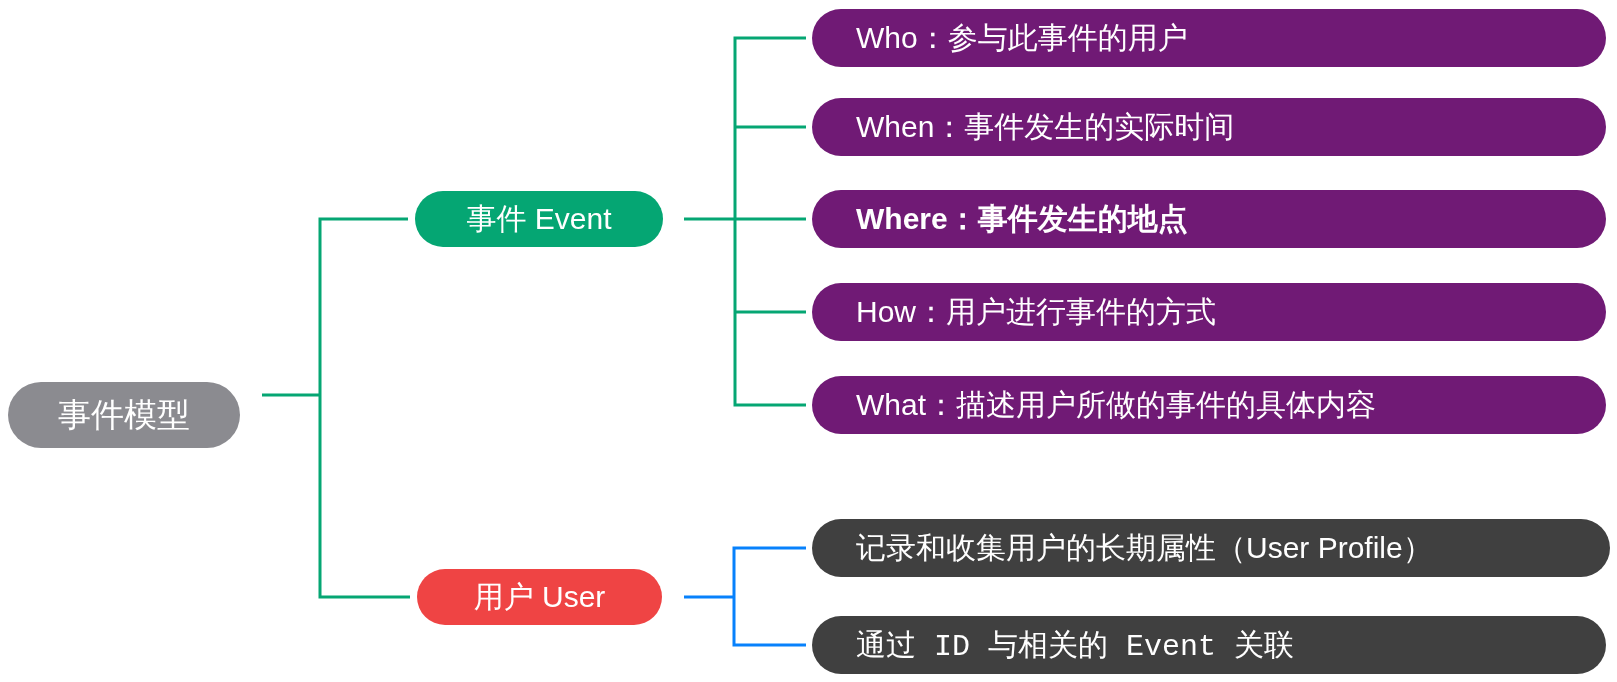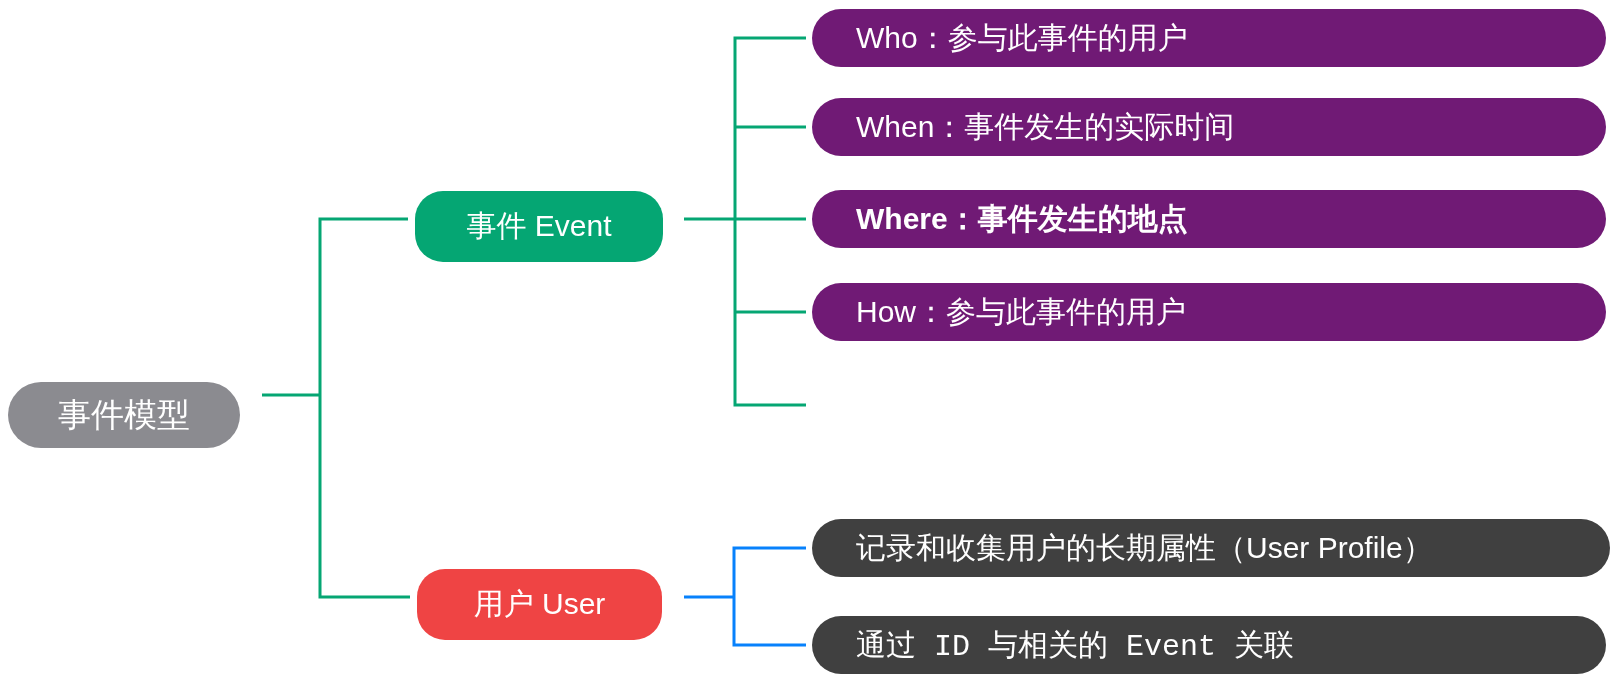--- a/index.html
+++ b/index.html
@@ -28,21 +28,21 @@
   }
   .node.centered { justify-content: center; }
   .node.leftpad { justify-content: flex-start; padding-left: 44px; }
 
   .root-node {
     left: 8px; top: 382px; width: 232px; height: 66px;
     background: #8b8b90; border-radius: 33px;
     font-size: 33px;
   }
   .branch-node {
-    height: 71px; border-radius: 28px; font-size: 30px;
+    height: 56px; border-radius: 28px; font-size: 30px;
   }
   .branch-event { left: 415px; top: 191px; width: 248px; background: #05a673; }
   .branch-user  { left: 417px; top: 569px; width: 245px; background: #ef4444; }
 
   .leaf {
     left: 812px; height: 58px; border-radius: 29px; font-size: 30px;
   }
   .leaf.green { background: #701a75; width: 794px; }
   .leaf.blue  { background: #404040; width: 794px; }
   .leaf-who   { top: 9px; }
@@ -90,23 +90,26 @@
 
   <div class="node leftpad leaf green leaf-when">
     <span>When：事件发生的实际时间</span>
   </div>
 
   <div class="node leftpad leaf green leaf-where">
     <span>Where：事件发生的地点</span>
   </div>
 
   <div class="node leftpad leaf green leaf-how">
-    <span>How：参与此事件的用户</span>
+    <span>How：用户进行事件的方式</span>
   </div>
 
+  <div class="node leftpad leaf green leaf-what">
+    <span>What：描述用户所做的事件的具体内容</span>
+  </div>
 
   <div class="node centered branch-node branch-user">
     <span>用户 User</span>
   </div>
 
   <div class="node leftpad leaf blue leaf-profile">
     <span>记录和收集用户的长期属性（User Profile）</span>
   </div>
 
   <div class="node leftpad leaf blue leaf-id">

